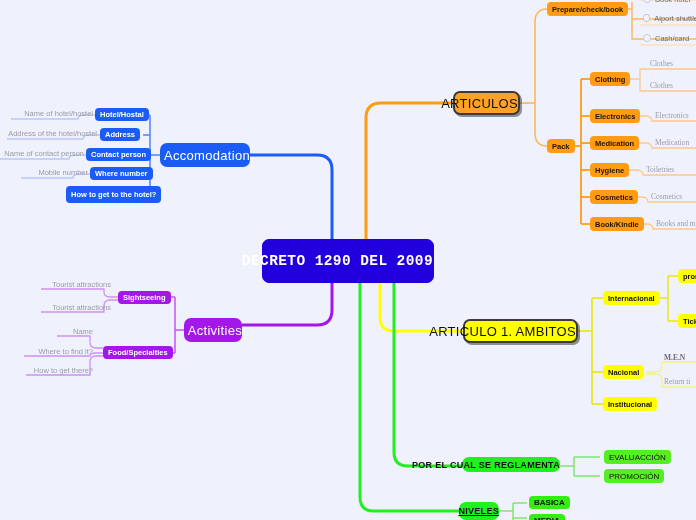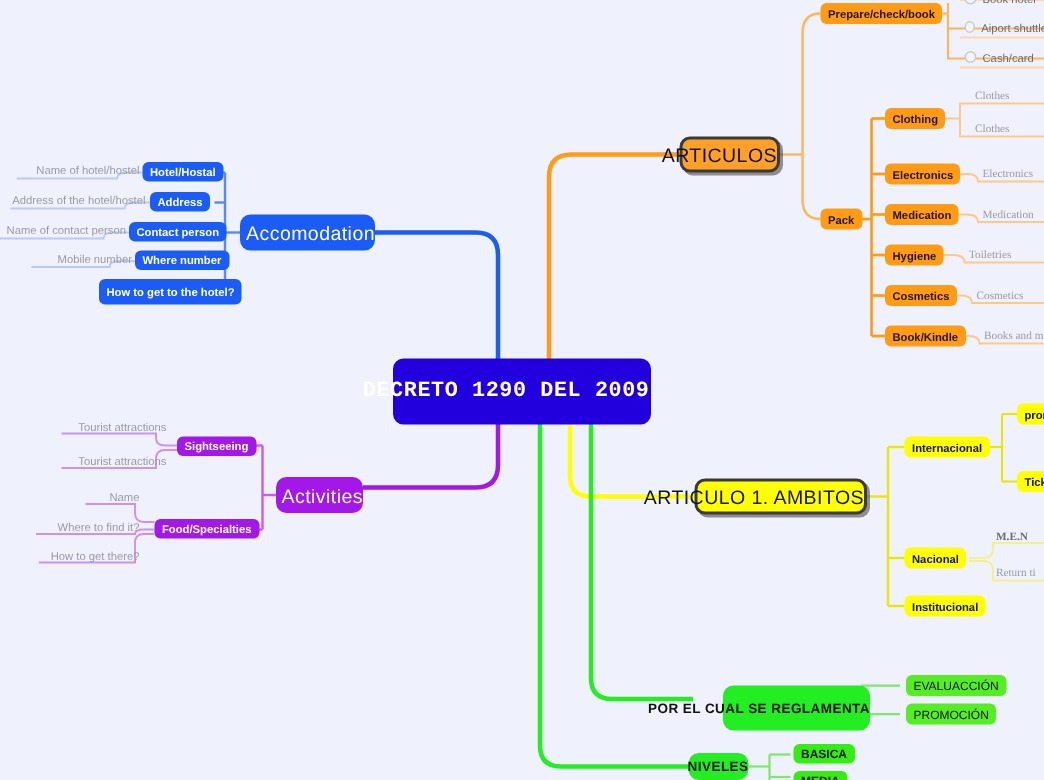--- a/index.html
+++ b/index.html
@@ -296,31 +296,31 @@
     <span>Tick</span>
   </div>
 
   <div class="leaf l-right" style="left:664px;top:352px;width:40px;height:11px;font-weight:bold;color:#6b6b78;">
     <span>M.E.N</span>
   </div>
   <div class="leaf l-right" style="left:664px;top:376px;width:40px;height:11px;">
     <span>Return ti</span>
   </div>
 
-  <div class="node l1 green" style="left:482px;top:457px;width:98px;height:30px;">
+  <div class="node l1 green" style="left:462px;top:457px;width:98px;height:15px;">
     <span>POR EL CUAL SE REGLAMENTA</span>
   </div>
   <div class="node l2 green" style="left:604px;top:450px;height:14px;">
     <span>EVALUACCIÓN</span>
   </div>
   <div class="node l2 green" style="left:604px;top:469px;height:14px;">
     <span>PROMOCIÓN</span>
   </div>
 
-  <div class="node l1 green2" style="left:459px;top:502px;width:40px;height:18px;">
+  <div class="node l1 green2" style="left:459px;top:502px;width:40px;height:18px;text-decoration:underline;">
     <span>NIVELES</span>
   </div>
   <div class="node l2 greenlite" style="left:529px;top:496px;height:13px;">
     <span>BASICA</span>
   </div>
   <div class="node l2 greenlite" style="left:529px;top:514px;height:13px;">
     <span>MEDIA</span>
   </div>
 
 </div>

